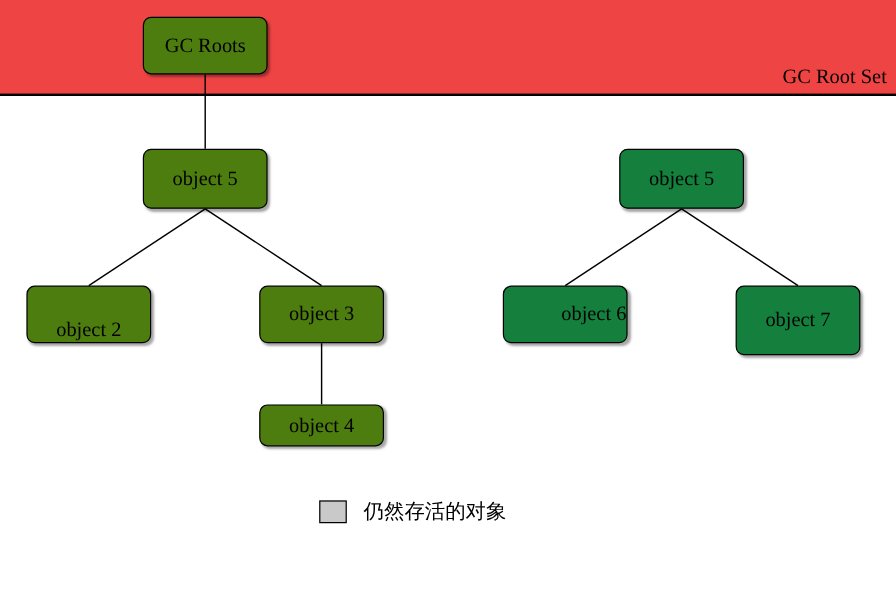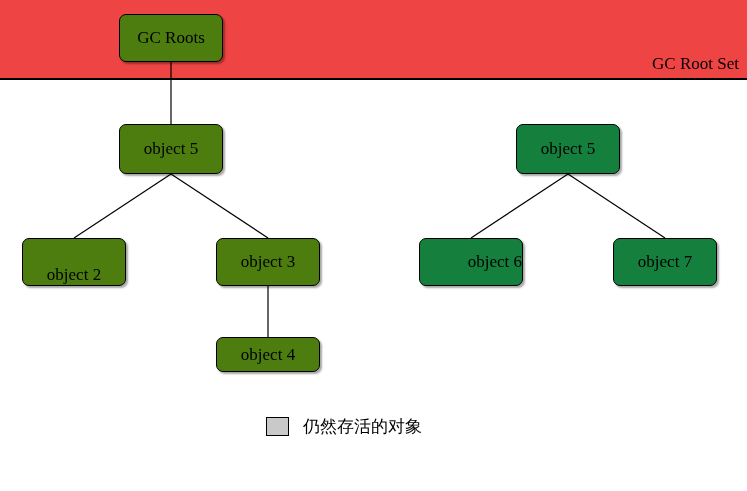--- a/index.html
+++ b/index.html
@@ -119,21 +119,21 @@
       </div>
       <div class="node alive" style="left: 216px; top: 337px; width: 104px; height: 35px;">
         <span>object 4</span>
       </div>
       <div class="node dead" style="left: 516px; top: 124px; width: 104px; height: 50px;">
         <span>object 5</span>
       </div>
       <div class="node dead" style="left: 419px; top: 238px; width: 104px; height: 48px; justify-content: flex-end;">
         <span>object 6</span>
       </div>
-      <div class="node dead" style="left: 613px; top: 238px; width: 104px; height: 48px;">
+      <div class="node dead" style="left: 613px; top: 238px; width: 104px; height: 58px;">
         <span>object 7</span>
       </div>
     </div>
 
   <div class="legend">
     <div class="legend-row">
       <span class="legend-swatch alive"></span>
       <span class="legend-text">仍然存活的对象</span>
     </div>
   </div>

